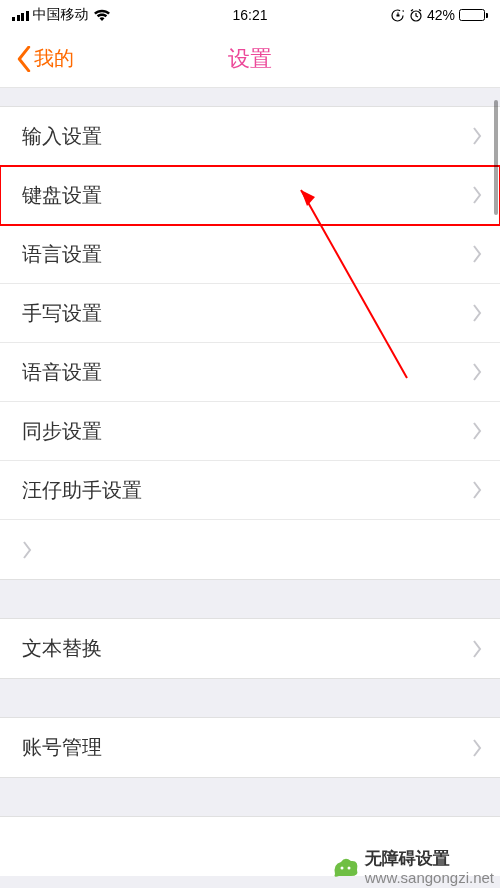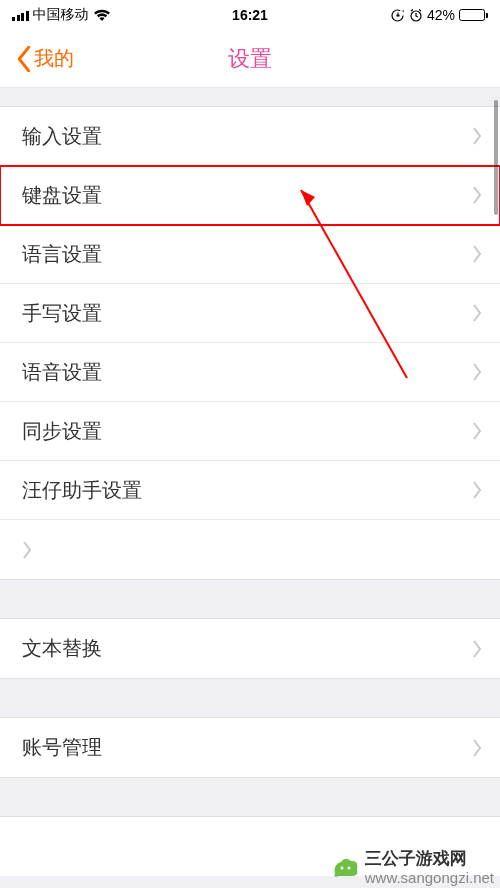--- a/index.html
+++ b/index.html
@@ -28,21 +28,21 @@
     }
     .status-left, .status-right {
       display: flex;
       align-items: center;
       gap: 4px;
     }
     .status-center {
       position: absolute;
       left: 50%;
       transform: translateX(-50%);
-      font-weight: 700;
+      font-weight: 400;
     }
     .nav-bar {
       height: 58px;
       background: #fff;
       display: flex;
       align-items: center;
       position: relative;
       border-bottom: 1px solid #e5e5e5;
     }
     .back-btn {
@@ -347,16 +347,16 @@
   <polygon points="12,12 26,19 18,28" fill="#ff0000"></polygon>
 </svg>
 
 <div class="watermark">
   <svg class="wm-logo" viewBox="0 0 28 22">
     <path d="M4 18 Q2 8 10 6 Q14 0 20 5 Q28 4 26 14 Q28 20 20 20 L8 20 Q2 22 4 18 Z" fill="#6fbf44"></path>
     <circle cx="11" cy="12" r="1.5" fill="#fff"></circle>
     <circle cx="18" cy="12" r="1.5" fill="#fff"></circle>
   </svg>
   <div class="wm-stack">
-    <span class="wm-text">三公子游戏网</span>
+    <span class="wm-text">无障碍设置</span>
     <span class="wm-url">www.sangongzi.net</span>
   </div>
 </div>
 
 </body></html>

